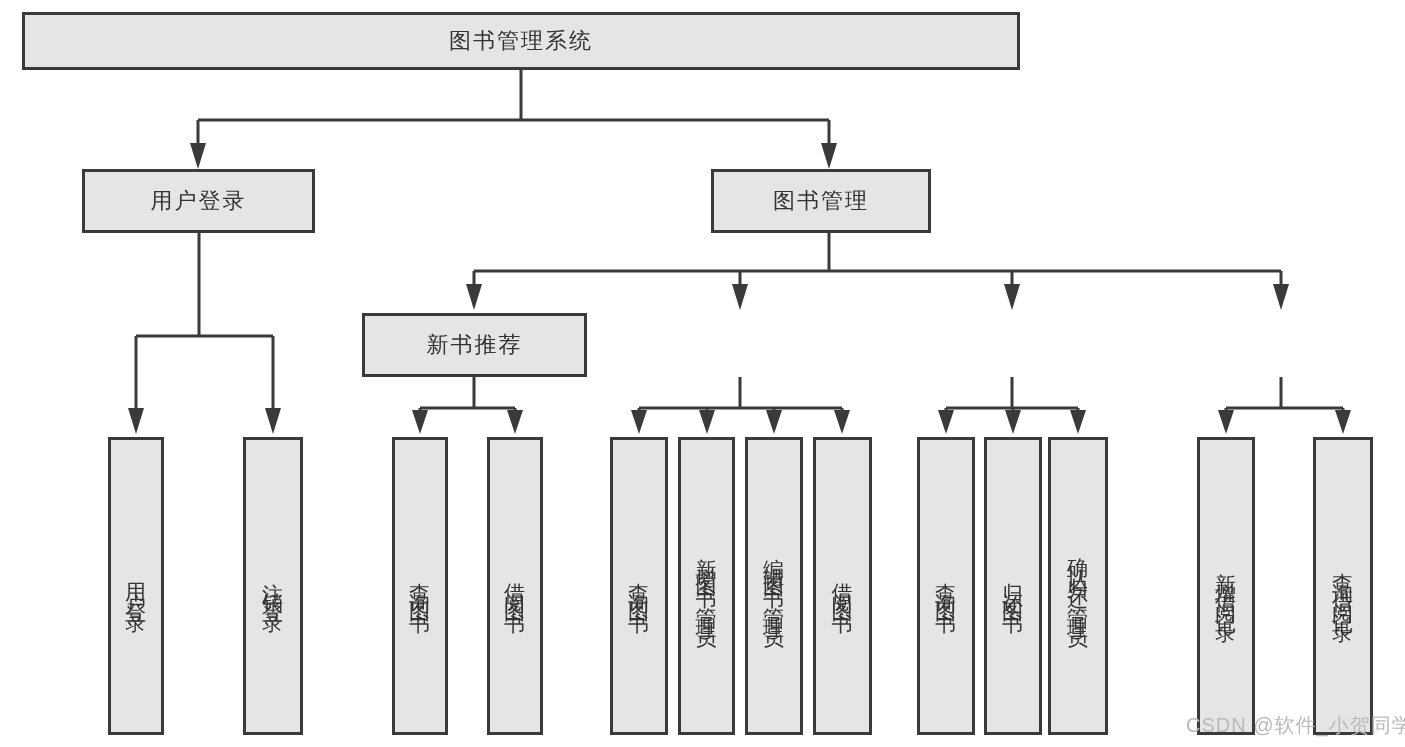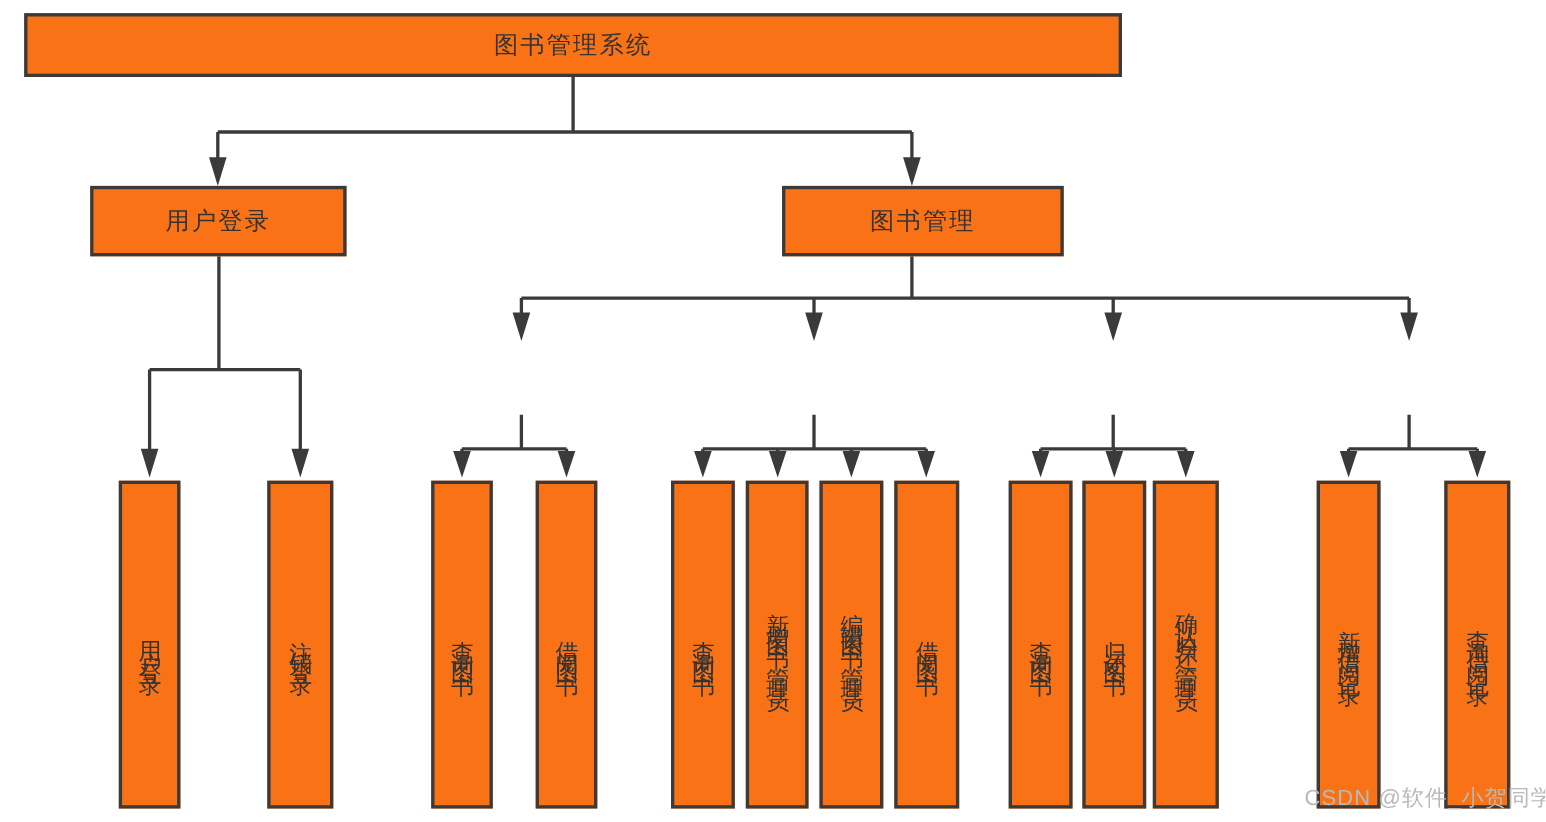--- a/index.html
+++ b/index.html
@@ -2,32 +2,32 @@
 <html><head>
 <meta charset="utf-8">
 <style>
   html,body{margin:0;padding:0;background:#ffffff;}
   .canvas{
     position:relative;width:1405px;height:747px;background:#ffffff;
     font-family:"Liberation Sans","DejaVu Sans",sans-serif;color:#333333;overflow:hidden;
   }
   svg.connectors{position:absolute;left:0;top:0;display:block;}
   .node{
-    position:absolute;box-sizing:border-box;border:3px solid #3a3a3a;background:#f97316;
+    position:absolute;box-sizing:border-box;border:3px solid #3a3a3a;background:#e5e5e5;
     display:flex;align-items:center;justify-content:center;
   }
   .h{font-size:22px;letter-spacing:2px;white-space:nowrap;}
   .v{
     writing-mode:vertical-rl;text-orientation:mixed;
     font-size:21px;line-height:1;letter-spacing:10px;white-space:nowrap;
   }
   
   .n-root{left:22px;top:12px;width:998px;height:58px;}
   .n-user-login{left:82px;top:169px;width:233px;height:64px;}
-  .n-book-mgmt{left:711px;top:169px;width:256px;height:64px;}
+  .n-book-mgmt{left:711px;top:169px;width:220px;height:64px;}
   .n-new-books{left:362px;top:313px;width:225px;height:64px;}
   .n-book-borrow{left:632px;top:313px;width:216px;height:64px;}
   .n-current-borrow{left:904px;top:313px;width:216px;height:64px;}
   .n-borrow-records{left:1172px;top:313px;width:218px;height:64px;}
   .leaf{top:437px;height:298px;}
   .n-l-user-login{left:108px;width:56px;}
   .n-l-logout{left:243px;width:60px;}
   .n-l-nb-query{left:392px;width:56px;}
   .n-l-nb-borrow{left:487px;width:56px;}
   .n-l-bb-query{left:610px;width:58px;}
@@ -93,20 +93,23 @@
     <span class="h">图书管理系统</span>
   </div>
 
   <div class="node n-user-login">
     <span class="h">用户登录</span>
   </div>
   <div class="node n-book-mgmt">
     <span class="h">图书管理</span>
   </div>
 
+  <div class="node n-new-books">
+    <span class="h">新书推荐</span>
+  </div>
 
   <div class="node leaf n-l-user-login">
     <span class="v">用户登录</span>
   </div>
   <div class="node leaf n-l-logout">
     <span class="v">注销登录</span>
   </div>
 
   <div class="node leaf n-l-nb-query">
     <span class="v">查询图书</span>

